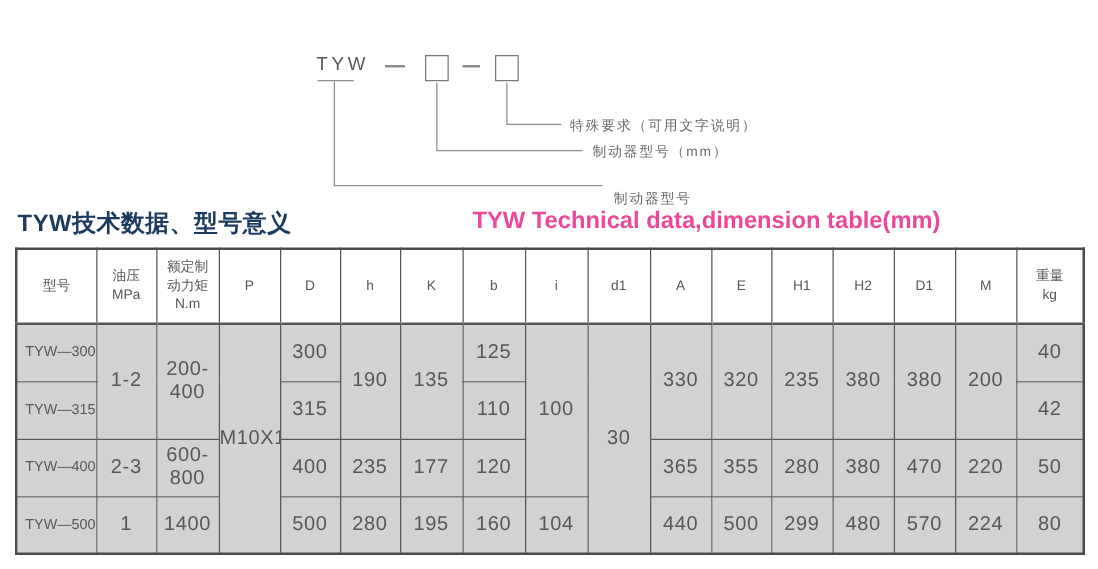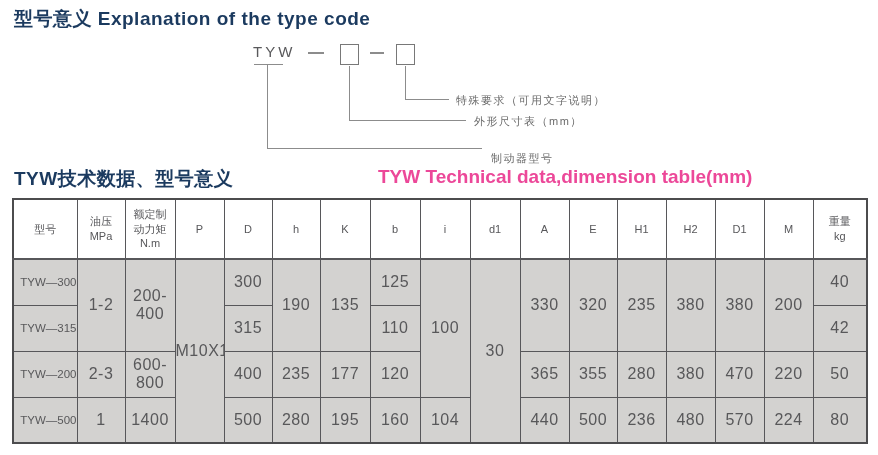--- a/index.html
+++ b/index.html
@@ -37,42 +37,41 @@
   table.spec td { background:#d3d2d0; font-size:16px; color:#58585a;
     height:46px; letter-spacing:0.5px; }
   table.spec td.model { text-align:right; padding-left:2px; font-size:11.5px;
     letter-spacing:0; }
 </style>
 </head>
 <body>
 
 <div class="page">
 
-  <div class="title-main">型号意义 Explanation of the type code</div>
 
   <div class="diagram">
     <span class="tyw-code">TYW</span>
 
     <div class="dline" style="left:254px; top:64px; width:29px; height:1px;"></div>
 
     <div class="dline" style="left:308px; top:52px; width:16px; height:2px;"></div>
 
     <div class="code-box" style="left:340px;"></div>
 
     <div class="dline" style="left:370px; top:52px; width:14px; height:2px;"></div>
 
     <div class="code-box" style="left:396px;"></div>
 
     <div class="dline" style="left:405px; top:66px; width:1px; height:33px;"></div>
     <div class="dline" style="left:405px; top:99px; width:44px; height:1px;"></div>
     <div class="dlabel" style="left:456px; top:93px;">特殊要求（可用文字说明）</div>
 
     <div class="dline" style="left:349px; top:66px; width:1px; height:54px;"></div>
     <div class="dline" style="left:349px; top:120px; width:117px; height:1px;"></div>
-    <div class="dlabel" style="left:474px; top:114px;">外形尺寸表（mm）</div>
+    <div class="dlabel" style="left:474px; top:114px;">制动器型号（mm）</div>
 
     <div class="dline" style="left:267px; top:65px; width:1px; height:83px;"></div>
     <div class="dline" style="left:267px; top:148px; width:215px; height:1px;"></div>
     <div class="dlabel" style="left:491px; top:151px;">制动器型号</div>
   </div>
 
   <div class="title-cn">TYW技术数据、型号意义</div>
   <div class="title-en">TYW Technical data,dimension table(mm)</div>
 
   <table class="spec">
@@ -138,21 +137,21 @@
       <td rowspan="2">200</td>
       <td>40</td>
     </tr>
     <tr>
       <td class="model">TYW—315</td>
       <td>315</td>
       <td>110</td>
       <td>42</td>
     </tr>
     <tr>
-      <td class="model">TYW—200</td>
+      <td class="model">TYW—400</td>
       <td>2-3</td>
       <td>600-800</td>
       <td>400</td>
       <td>235</td>
       <td>177</td>
       <td>120</td>
       <td>365</td>
       <td>355</td>
       <td>280</td>
       <td>380</td>
@@ -164,21 +163,21 @@
       <td class="model">TYW—500</td>
       <td>1</td>
       <td>1400</td>
       <td>500</td>
       <td>280</td>
       <td>195</td>
       <td>160</td>
       <td>104</td>
       <td>440</td>
       <td>500</td>
-      <td>236</td>
+      <td>299</td>
       <td>480</td>
       <td>570</td>
       <td>224</td>
       <td>80</td>
     </tr>
   </tbody>
     </table>
 
 </div>
 

